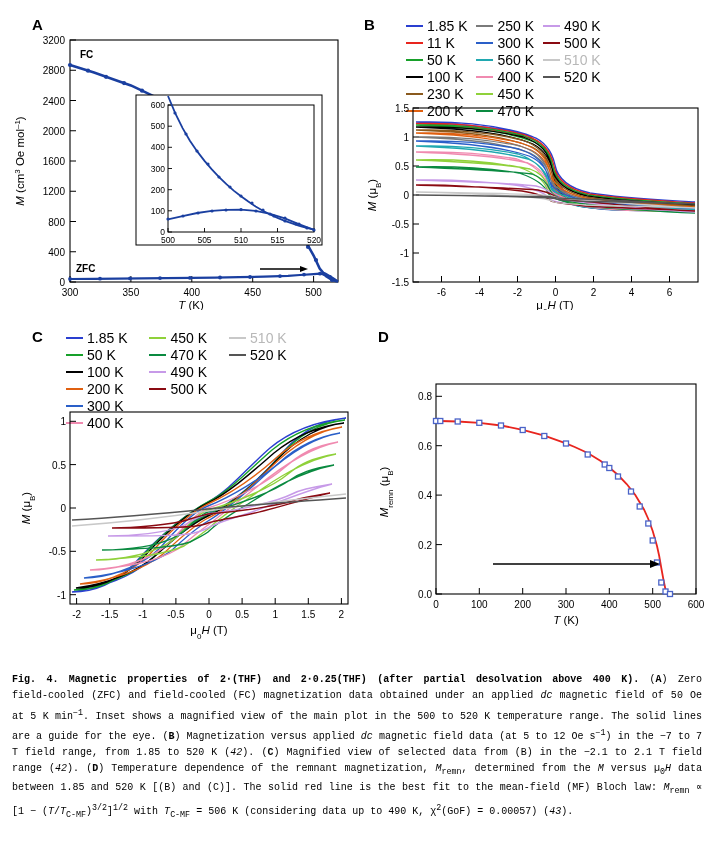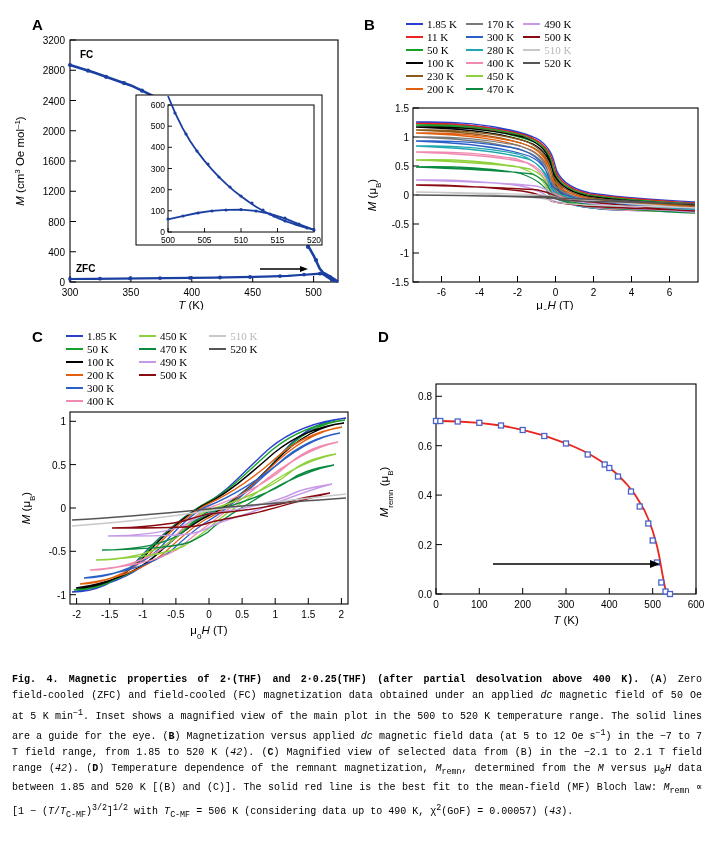--- a/index.html
+++ b/index.html
@@ -11,21 +11,21 @@
   }
   .page{position:relative;width:714px;height:847px;overflow:hidden;}
 
   .panel{position:absolute;}
   .panel-letter{
     position:absolute;font-weight:bold;font-size:15px;font-family:"Liberation Sans",sans-serif;
   }
   svg{display:block;}
   .axis-label{font-size:11.5px;font-family:"Liberation Sans",sans-serif;}
   .tick-label{font-size:10px;font-family:"Liberation Sans",sans-serif;}
-  .legend-label{font-size:11px;font-family:Liberation Serif, serif;}
+  .legend-label{font-size:14px;font-family:Liberation Sans, sans-serif;}
   .small-tick{font-size:8.5px;font-family:"Liberation Sans",sans-serif;}
 
   
   .caption{
     position:absolute;left:12px;top:672px;width:690px;
     font-size:10px;line-height:16.1px;font-family:Liberation Mono, monospace;
     color:#000;text-align:justify;
   }
   .caption b{font-weight:bold;}
   .caption i{font-style:italic;}
@@ -236,29 +236,29 @@
             <span class="legend-text legend-label">230 K</span>
           </div>
         <div class="legend-row">
             <span class="legend-line" style="background:#e06010"></span>
             <span class="legend-text legend-label">200 K</span>
           </div>
       </div>
       <div class="legend-col">
         <div class="legend-row">
             <span class="legend-line" style="background:#7a7a7a"></span>
-            <span class="legend-text legend-label">170 K</span>
+            <span class="legend-text legend-label">250 K</span>
           </div>
         <div class="legend-row">
             <span class="legend-line" style="background:#2a5fc8"></span>
             <span class="legend-text legend-label">300 K</span>
           </div>
         <div class="legend-row">
             <span class="legend-line" style="background:#20a8b0"></span>
-            <span class="legend-text legend-label">280 K</span>
+            <span class="legend-text legend-label">560 K</span>
           </div>
         <div class="legend-row">
             <span class="legend-line" style="background:#f08ab0"></span>
             <span class="legend-text legend-label">400 K</span>
           </div>
         <div class="legend-row">
             <span class="legend-line" style="background:#8fd13a"></span>
             <span class="legend-text legend-label">450 K</span>
           </div>
         <div class="legend-row">

